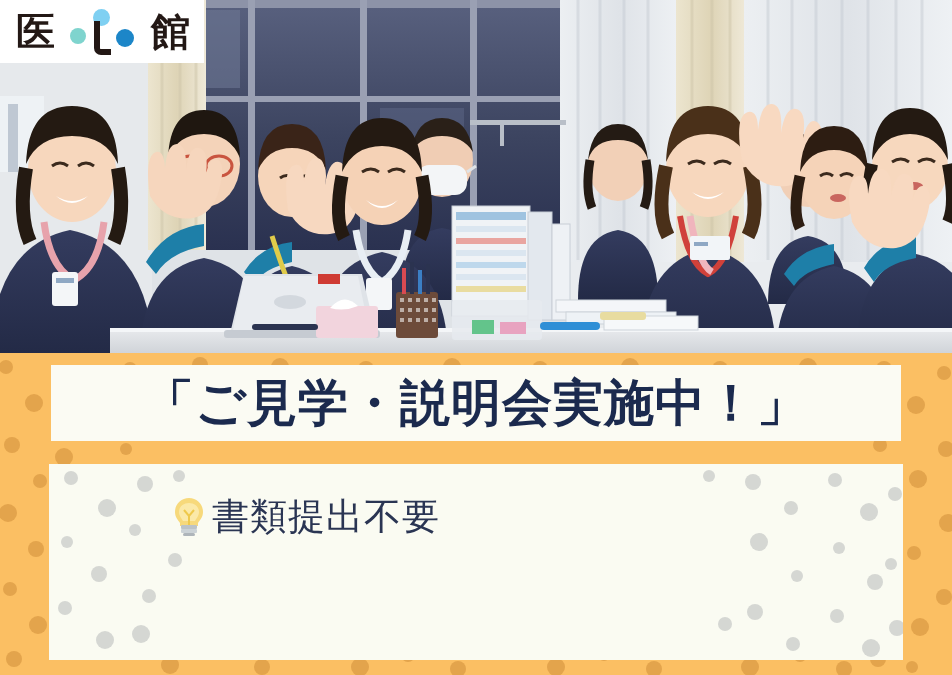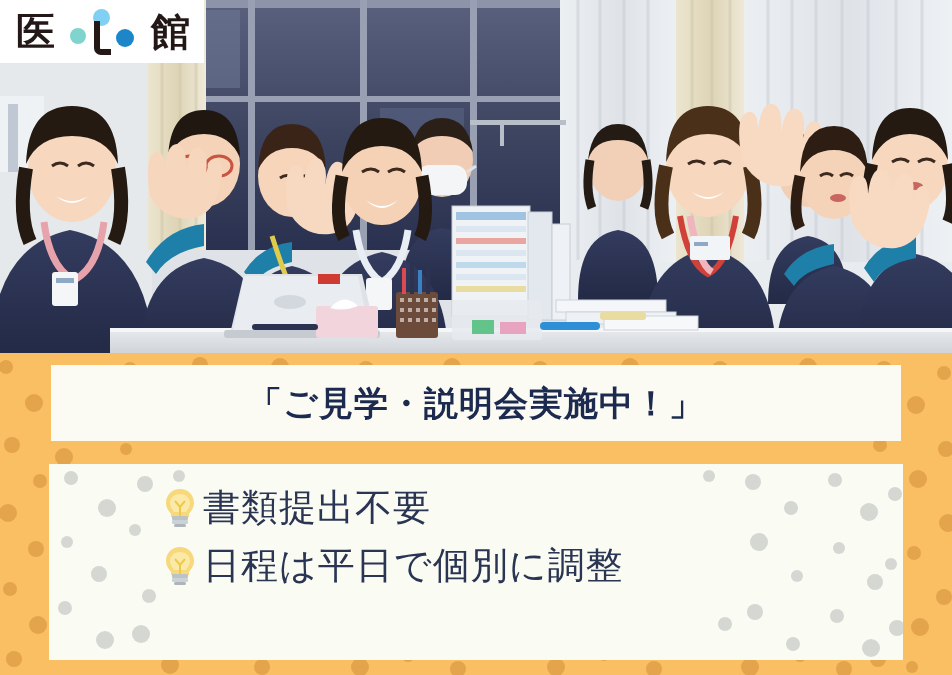--- a/index.html
+++ b/index.html
@@ -106,21 +106,21 @@
     width: 850px;
     height: 76px;
     background: #FBFBF3;
     z-index: 20;
     display: flex;
     align-items: center;
     justify-content: center;
   }
   .title-text {
     font-family: "DejaVu Sans", "Liberation Sans", sans-serif;
-    font-size: 34px;
+    font-size: 50px;
     font-weight: 700;
     color: #1B2A4E;
     letter-spacing: 1px;
     white-space: nowrap;
     line-height: 1;
   }
 
   
   .bullet-panel {
     position: absolute;
@@ -133,21 +133,21 @@
     overflow: hidden;
   }
   .dots-gray {
     position: absolute;
     inset: 0;
     z-index: 1;
   }
   .bullet-list {
     position: relative;
     z-index: 2;
-    margin: 2px;
+    margin: 11px;
     padding: 12px 0 0 0;
     list-style: none;
   }
   .bullet-item {
     display: flex;
     align-items: center;
     height: 58px;
     padding-left: 112px;
   }
   .bulb-icon {
@@ -566,29 +566,17 @@
           <path d="M17 7 C11 7 7 11 7 16 c0 4 3 7 4 9 l12 0 c1 -2 4 -5 4 -9 C27 11 23 7 17 7 z" fill="#FBE9A8"></path>
           <path d="M12 14 l5 6 l5 -6" stroke="#EFC94C" stroke-width="2" fill="none"></path>
           <line x1="17" y1="20" x2="17" y2="29" stroke="#EFC94C" stroke-width="2"></line>
           <rect x="9" y="29" width="16" height="4" rx="1" fill="#BCC3C7"></rect>
           <rect x="9" y="33" width="16" height="4" rx="1" fill="#CBD2D6"></rect>
           <rect x="11" y="37" width="12" height="3" rx="1.5" fill="#AEB5BA"></rect>
         </svg>
         <span class="bullet-text">書類提出不要</span>
       </li>
 
-      <li class="bullet-item">
-        <svg class="bulb-icon" viewBox="0 0 34 40">
-          <path d="M17 2 C9 2 3 8 3 16 c0 5 3 8 5 11 l0 3 l18 0 l0 -3 c2 -3 5 -6 5 -11 C31 8 25 2 17 2 z" fill="#F7D97B"></path>
-          <path d="M17 7 C11 7 7 11 7 16 c0 4 3 7 4 9 l12 0 c1 -2 4 -5 4 -9 C27 11 23 7 17 7 z" fill="#FBE9A8"></path>
-          <path d="M12 14 l5 6 l5 -6" stroke="#EFC94C" stroke-width="2" fill="none"></path>
-          <line x1="17" y1="20" x2="17" y2="29" stroke="#EFC94C" stroke-width="2"></line>
-          <rect x="9" y="29" width="16" height="4" rx="1" fill="#BCC3C7"></rect>
-          <rect x="9" y="33" width="16" height="4" rx="1" fill="#CBD2D6"></rect>
-          <rect x="11" y="37" width="12" height="3" rx="1.5" fill="#AEB5BA"></rect>
-        </svg>
-        <span class="bullet-text">日程は平日で個別に調整</span>
-      </li>
 
     </ul>
   </div>
 
 </div>
 
 </body></html>

